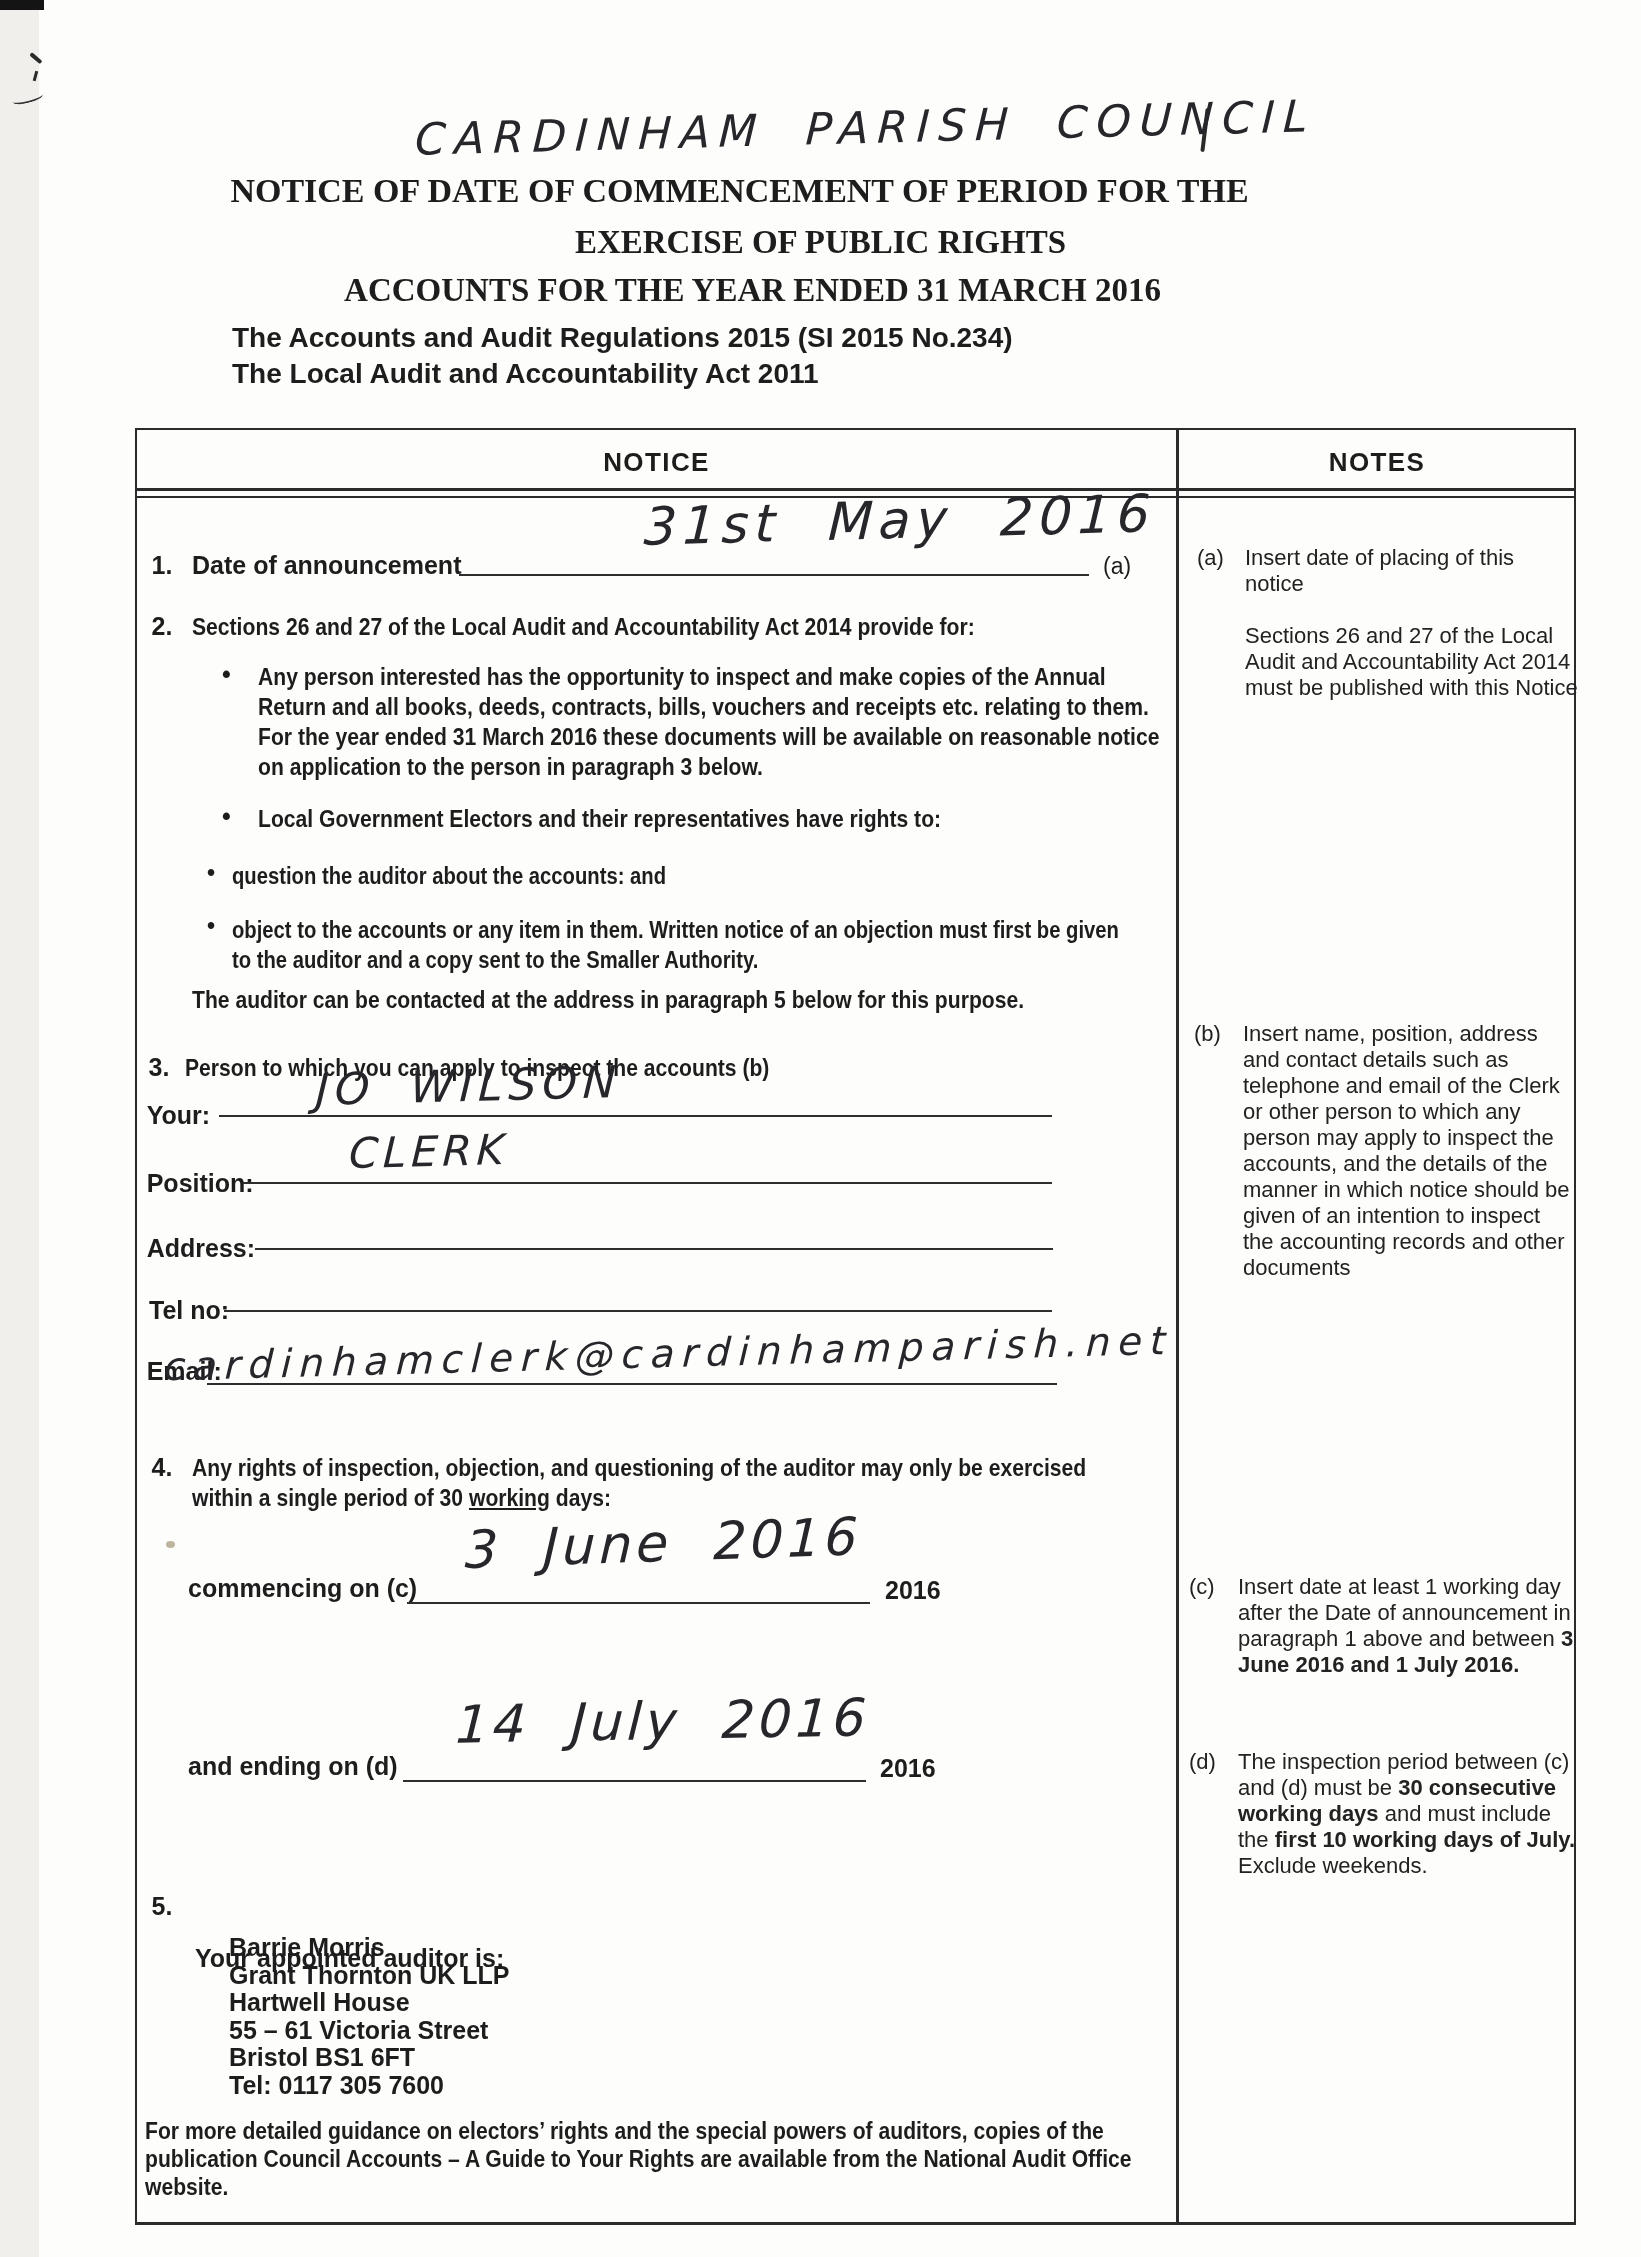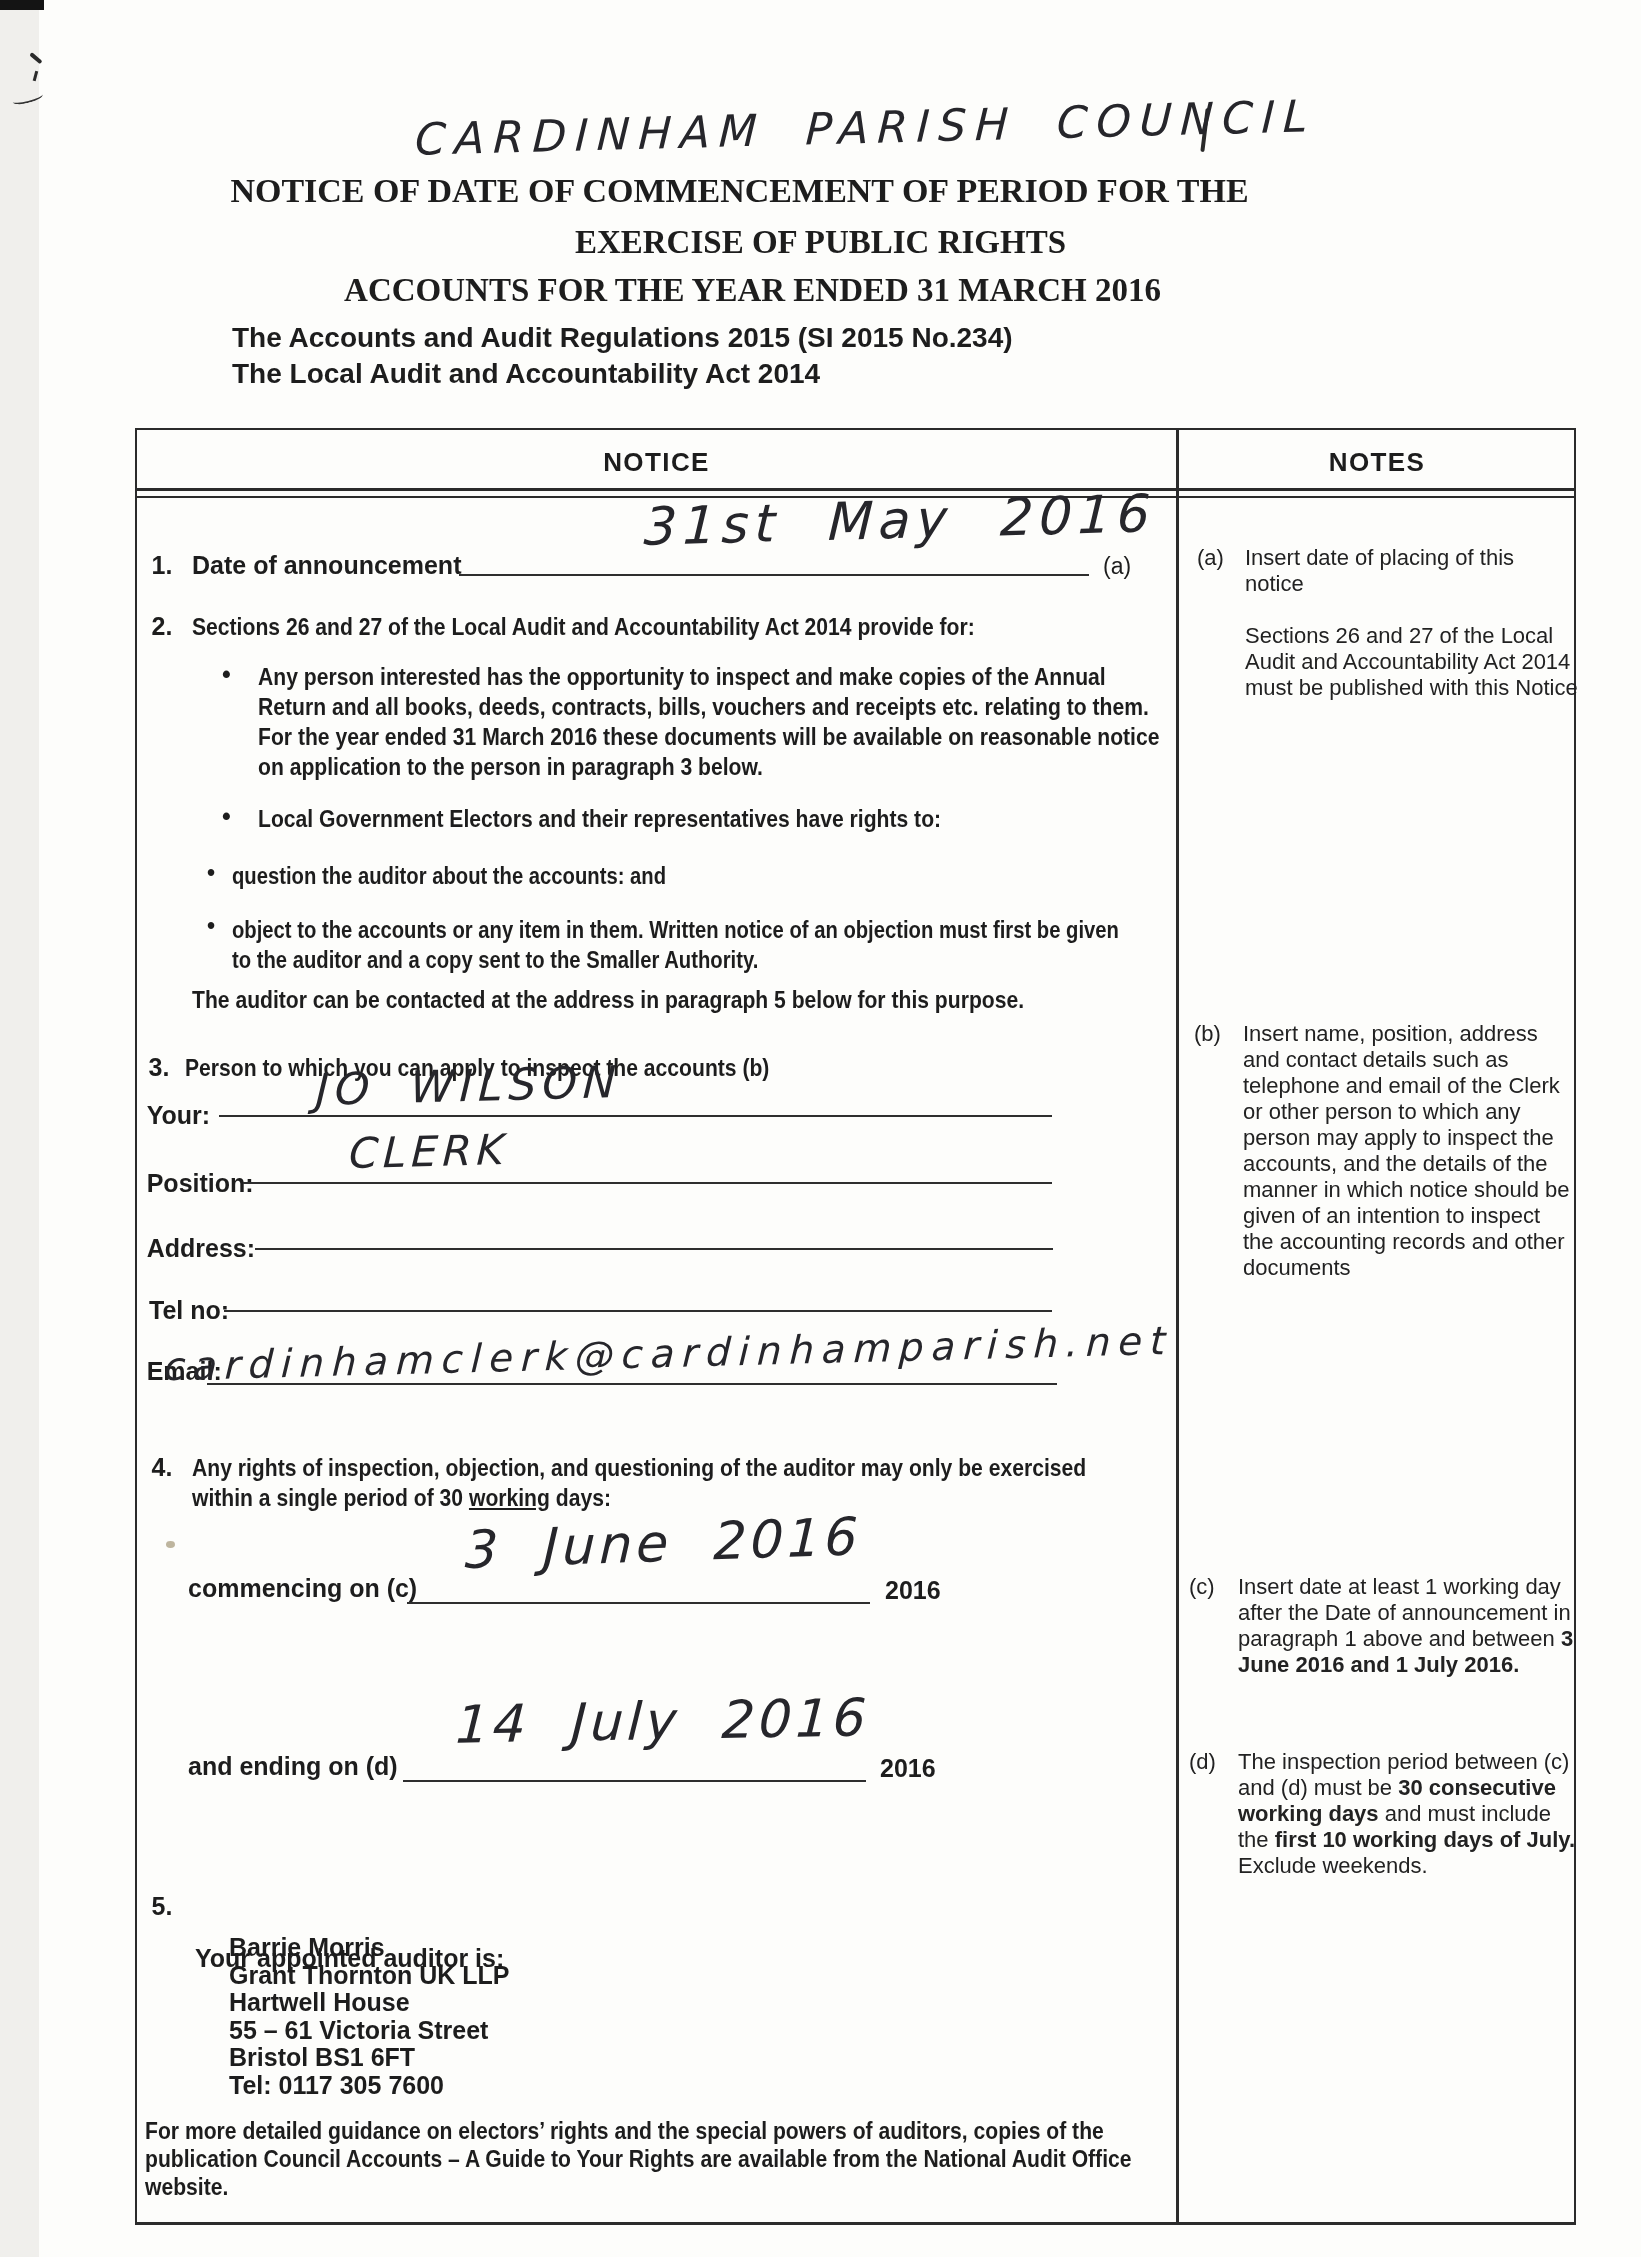--- a/index.html
+++ b/index.html
@@ -52,21 +52,21 @@
   <div class="mark-tick2"></div>
   <div class="mark-swoosh"></div>
   <div class="mark-stroke"></div>
   <div class="mark-speck"></div>
 
   <div class="hand" style="left:415px;top:102px;font-size:44px;letter-spacing:8.7px;word-spacing:17.4px;">CARDINHAM PARISH COUNCIL</div>
   <div class="t serif center" style="left:0;width:1479px;top:172px;font-size:34px;">NOTICE OF DATE OF COMMENCEMENT OF PERIOD FOR THE</div>
   <div class="t serif center" style="left:0;width:1641px;top:224px;font-size:33px;">EXERCISE OF PUBLIC RIGHTS</div>
   <div class="t serif center" style="left:0;width:1505px;top:272px;font-size:33px;">ACCOUNTS FOR THE YEAR ENDED 31 MARCH 2016</div>
   <div class="t" style="left:232px;top:322px;font-size:28px;font-weight:700;">The Accounts and Audit Regulations 2015 (SI 2015 No.234)</div>
-  <div class="t" style="left:232px;top:358px;font-size:28px;font-weight:700;">The Local Audit and Accountability Act 2014</div>
+  <div class="t" style="left:232px;top:358px;font-size:28px;font-weight:700;">The Local Audit and Accountability Act 2011</div>
 
   <div class="table">
 
     <div class="hdr" style="left:0;width:1039px;">NOTICE</div>
     <div class="hdr" style="left:1042px;width:396px;">NOTES</div>
     <div class="hline1"></div>
     <div class="hline2"></div>
     <div class="vdiv"></div>
 
     <div class="t b26" style="left:14.5px;top:121px;">1.</div>

